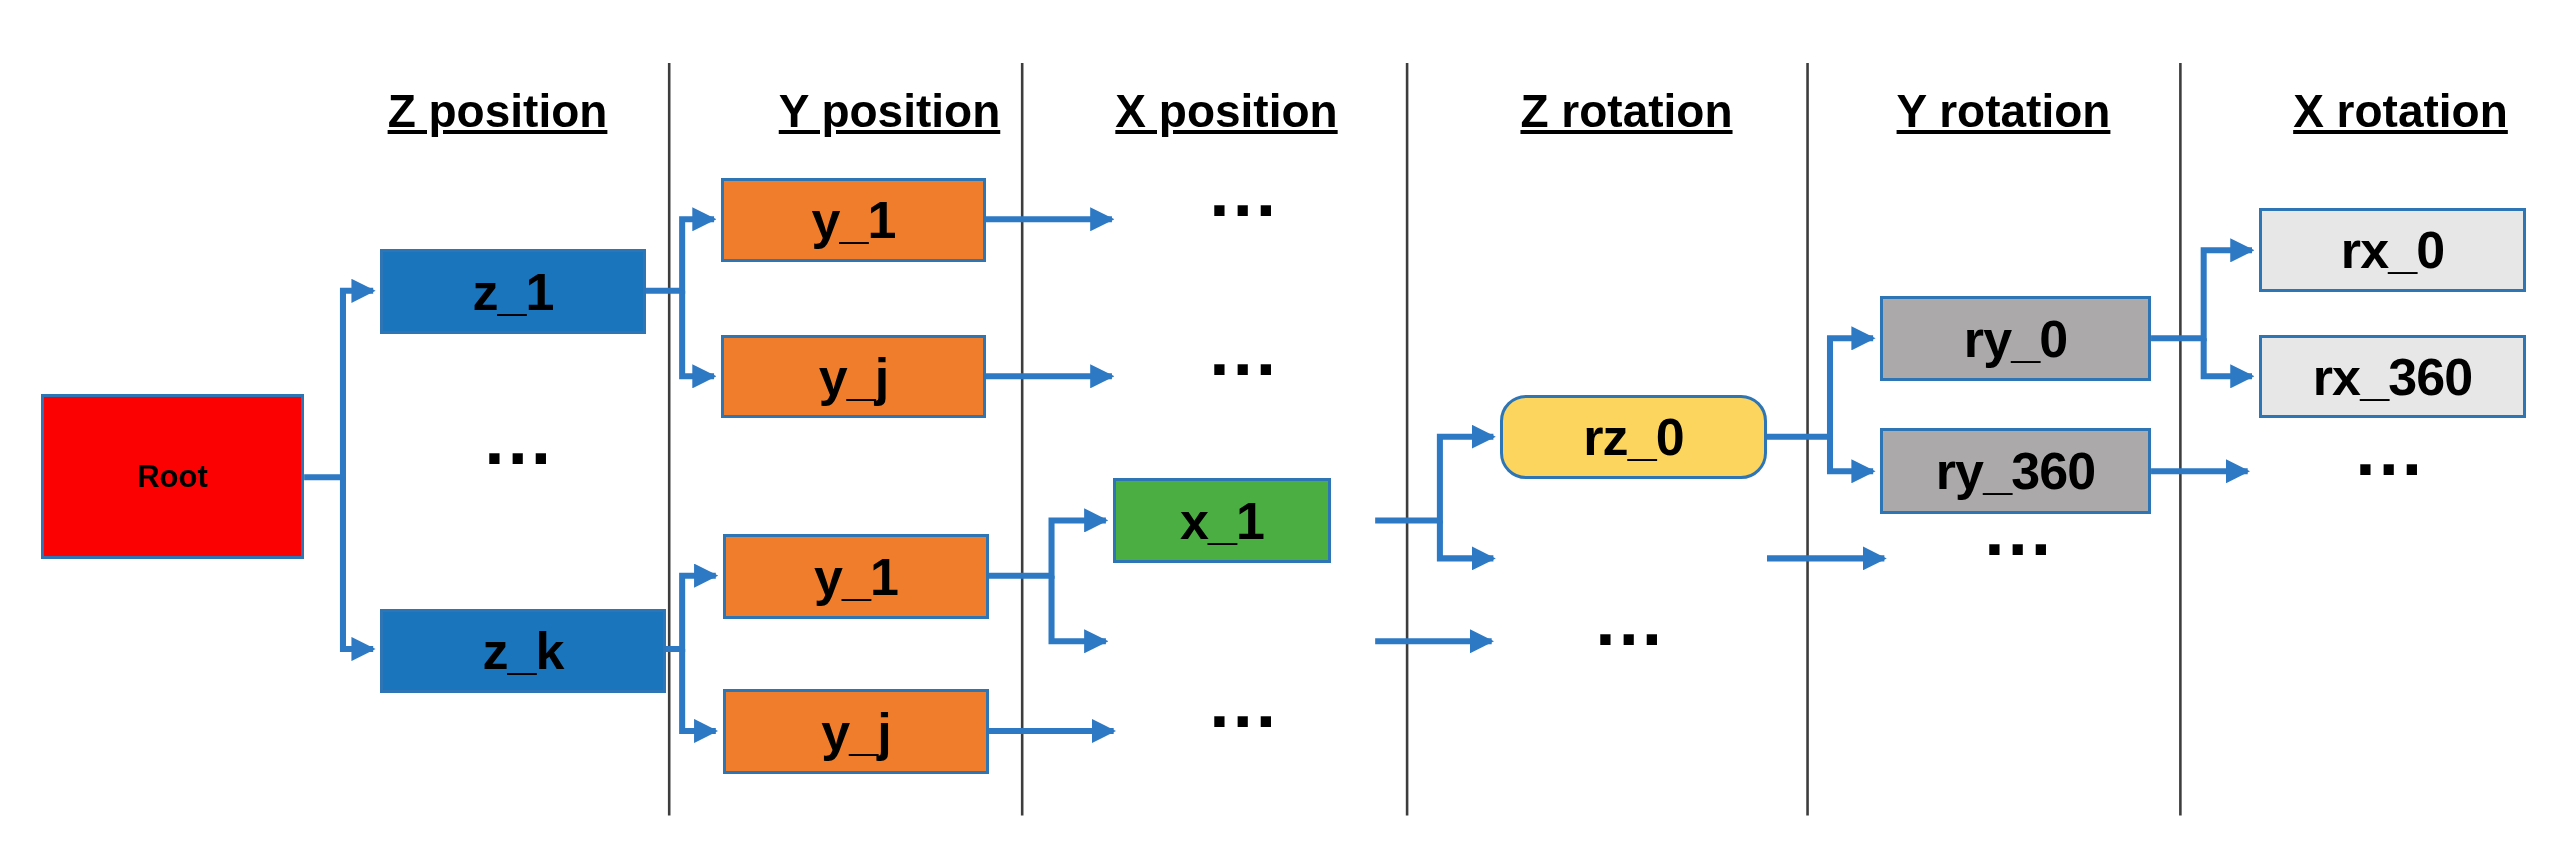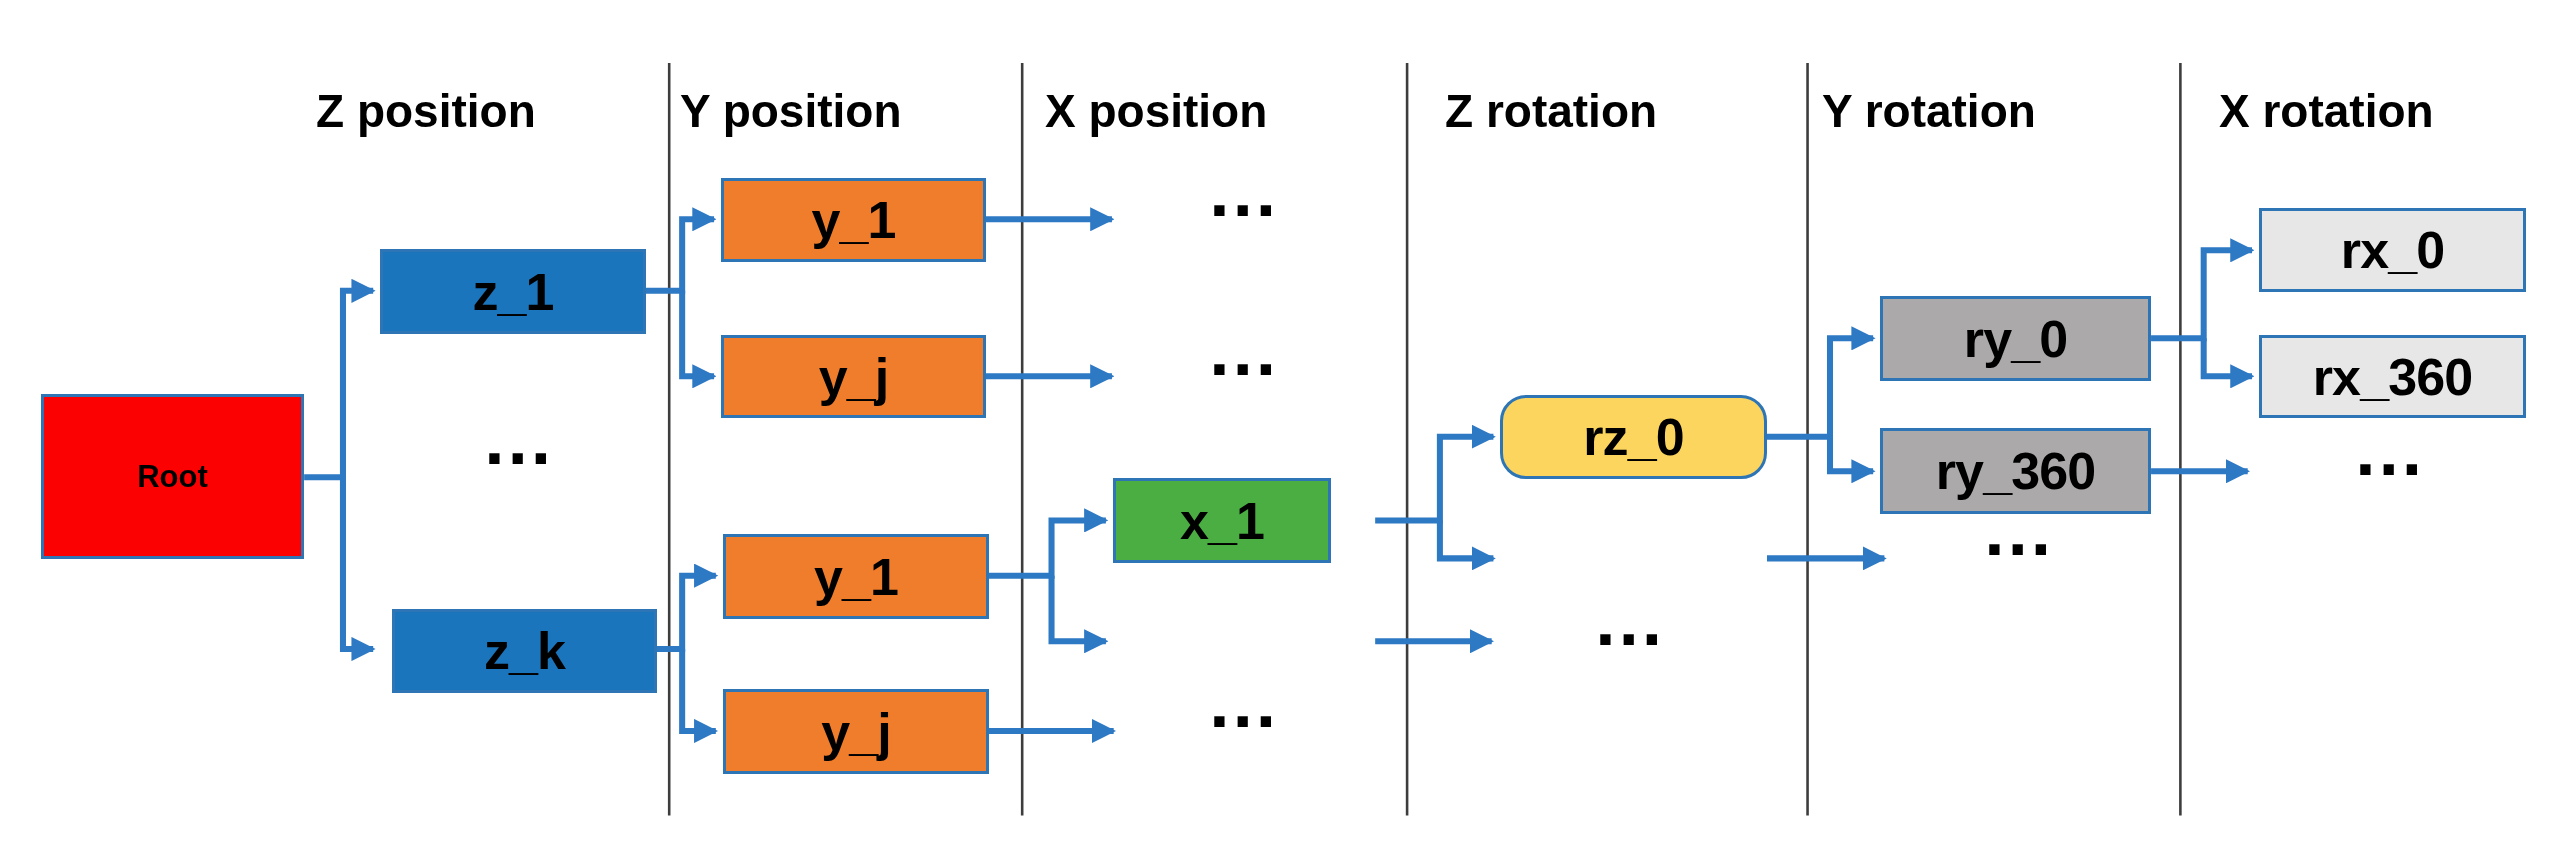--- a/index.html
+++ b/index.html
@@ -9,22 +9,22 @@
     background:#ffffff;
     font-family:"Liberation Sans", sans-serif;
     overflow:hidden;
   }
   #wires{position:absolute;left:0;top:0;width:2576px;height:857px;}
   .divider{stroke:var(--c-divider);stroke-width:3;fill:none;}
   .edge{stroke:var(--c-arrow);stroke-width:7;fill:none;stroke-linejoin:miter;}
   .arrowhead{fill:var(--c-arrow);}
   .col-header{
     position:absolute;top:83px;width:363px;height:57px;line-height:57px;
-    text-align:left;font-weight:bold;font-size:46px;color:var(--c-text);
-    letter-spacing:0px;white-space:nowrap;
+    text-align:center;font-weight:bold;font-size:46px;color:var(--c-text);
+    letter-spacing:0px;white-space:nowrap;text-decoration:underline;
   }
   .node{
     position:absolute;box-sizing:border-box;
     border:3.5px solid var(--c-border);
     display:flex;align-items:center;justify-content:center;
     font-weight:bold;font-size:52px;color:var(--c-text);
     letter-spacing:-0.9px;white-space:nowrap;
   }
   .n-root{background:var(--c-root);font-size:31px;letter-spacing:0;}
   .n-z{background:var(--c-z);}
@@ -84,30 +84,30 @@
 
     <path class="edge" d="M2047,647 L2183,647" marker-end="url(#ah)"></path>
 
     <path class="edge" d="M2492,392 L2553,392 L2553,290 L2609,290" marker-end="url(#ah)"></path>
     <path class="edge" d="M2553,392 L2553,436 L2609,436" marker-end="url(#ah)"></path>
 
     <path class="edge" d="M2492,546 L2604,546" marker-end="url(#ah)"></path>
   </svg>
 
   <div class="col-header" style="left:316px">Z position</div>
-  <div class="col-header" style="left:680px">Y position</div>
+  <div class="col-header" style="left:708px">Y position</div>
   <div class="col-header" style="left:1045px">X position</div>
   <div class="col-header" style="left:1445px">Z rotation</div>
   <div class="col-header" style="left:1822px">Y rotation</div>
   <div class="col-header" style="left:2219px">X rotation</div>
 
   <div class="node n-root" style="left:41px;top:394px;width:263px;height:165px">Root</div>
 
   <div class="node n-z" style="left:380px;top:249px;width:266px;height:85px">z_1</div>
-  <div class="node n-z" style="left:392px;top:609px;width:265px;height:84px">z_k</div>
+  <div class="node n-z" style="left:380px;top:609px;width:286px;height:84px">z_k</div>
 
   <div class="node n-y" style="left:721px;top:178px;width:265px;height:84px">y_1</div>
   <div class="node n-y" style="left:721px;top:335px;width:265px;height:83px">y_j</div>
   <div class="node n-y" style="left:723px;top:534px;width:266px;height:85px">y_1</div>
   <div class="node n-y" style="left:723px;top:689px;width:266px;height:85px">y_j</div>
 
   <div class="node n-x" style="left:1113px;top:478px;width:218px;height:85px">x_1</div>
 
   <div class="node n-rz" style="left:1500px;top:395px;width:267px;height:84px">rz_0</div>
 

